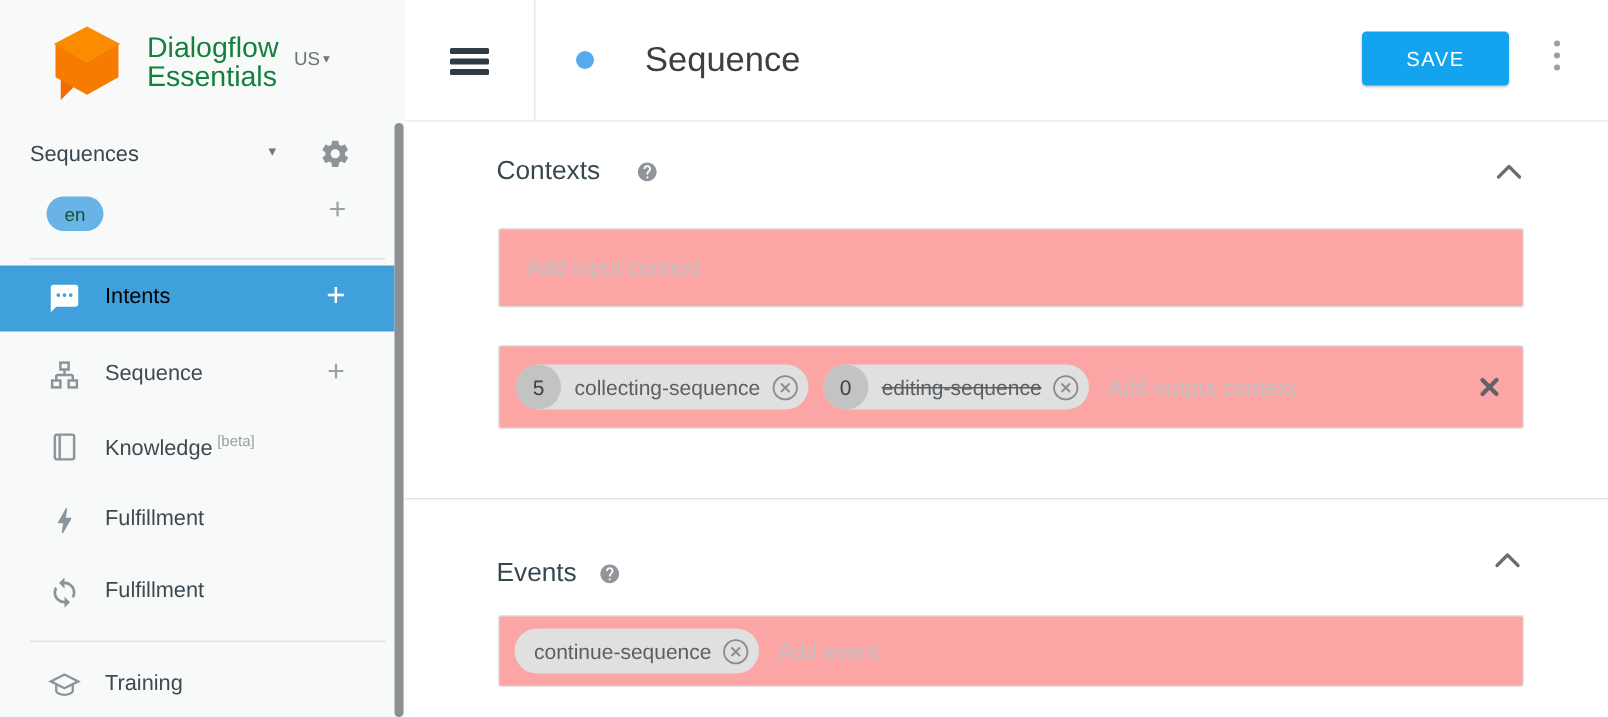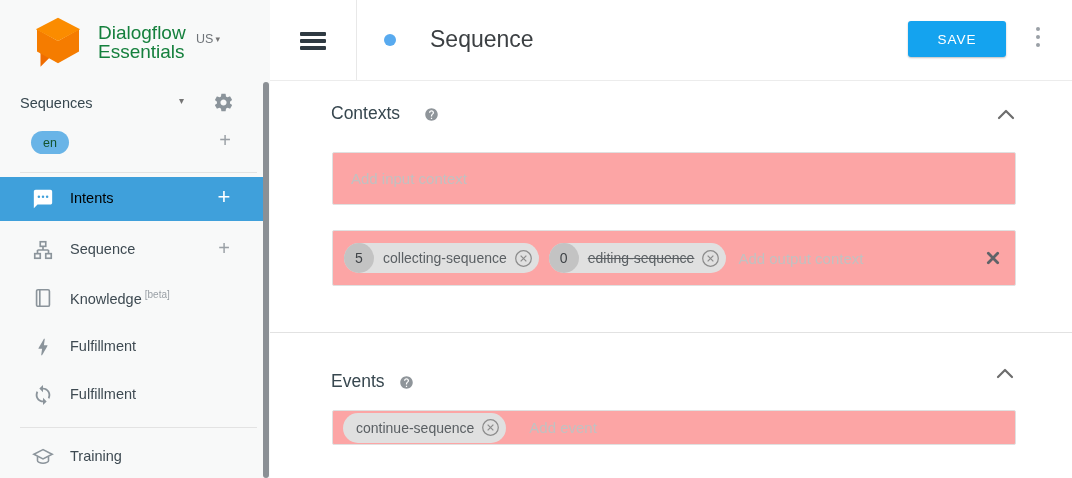--- a/index.html
+++ b/index.html
@@ -58,21 +58,21 @@
   .sec-title{position:absolute;font-size:17.5px;color:#37474f;}
   .help{position:absolute;width:15px;height:15px;cursor:pointer;}
   .chev{position:absolute;width:18px;height:11px;cursor:pointer;}
 
   .field{position:absolute;left:332px;width:684px;border:1px solid #e0e0e0;border-radius:2px;background:#fca5a5;
          box-sizing:border-box;display:flex;align-items:center;}
   .field input{border:none;outline:none;flex:1;font-size:15px;color:#3c4043;font-family:inherit;background:transparent;min-width:40px;}
   .field input::placeholder{color:#c1c1c1;}
   .f-input{top:152px;height:53px;padding:0 16px;}
   .f-output{top:230px;height:56px;padding:0 14px 0 11px;}
-  .f-event{top:410px;height:35px;padding:0 14px 0 10px;gap:11px;}
+  .f-event{top:410px;height:48px;padding:0 14px 0 10px;}
 
   .chip{display:inline-flex;align-items:center;height:30px;border-radius:15px;background:#e0e0e0;margin-right:10px;flex:none;}
   .chip .num{width:30px;height:30px;border-radius:50%;background:#c3c3c3;color:#3f4347;font-size:14px;
              display:flex;align-items:center;justify-content:center;cursor:pointer;}
   .chip .clabel{font-size:14px;color:#5a5f63;margin:0 7px 0 9px;}
   .chip.no-num .clabel{margin-left:13px;}
   .chip .strike{text-decoration:line-through;}
   .chip .rm{width:19px;height:19px;margin-right:6px;cursor:pointer;display:flex;}
   .clear-x{width:16px;height:16px;margin-left:8px;cursor:pointer;flex:none;display:flex;}
 

